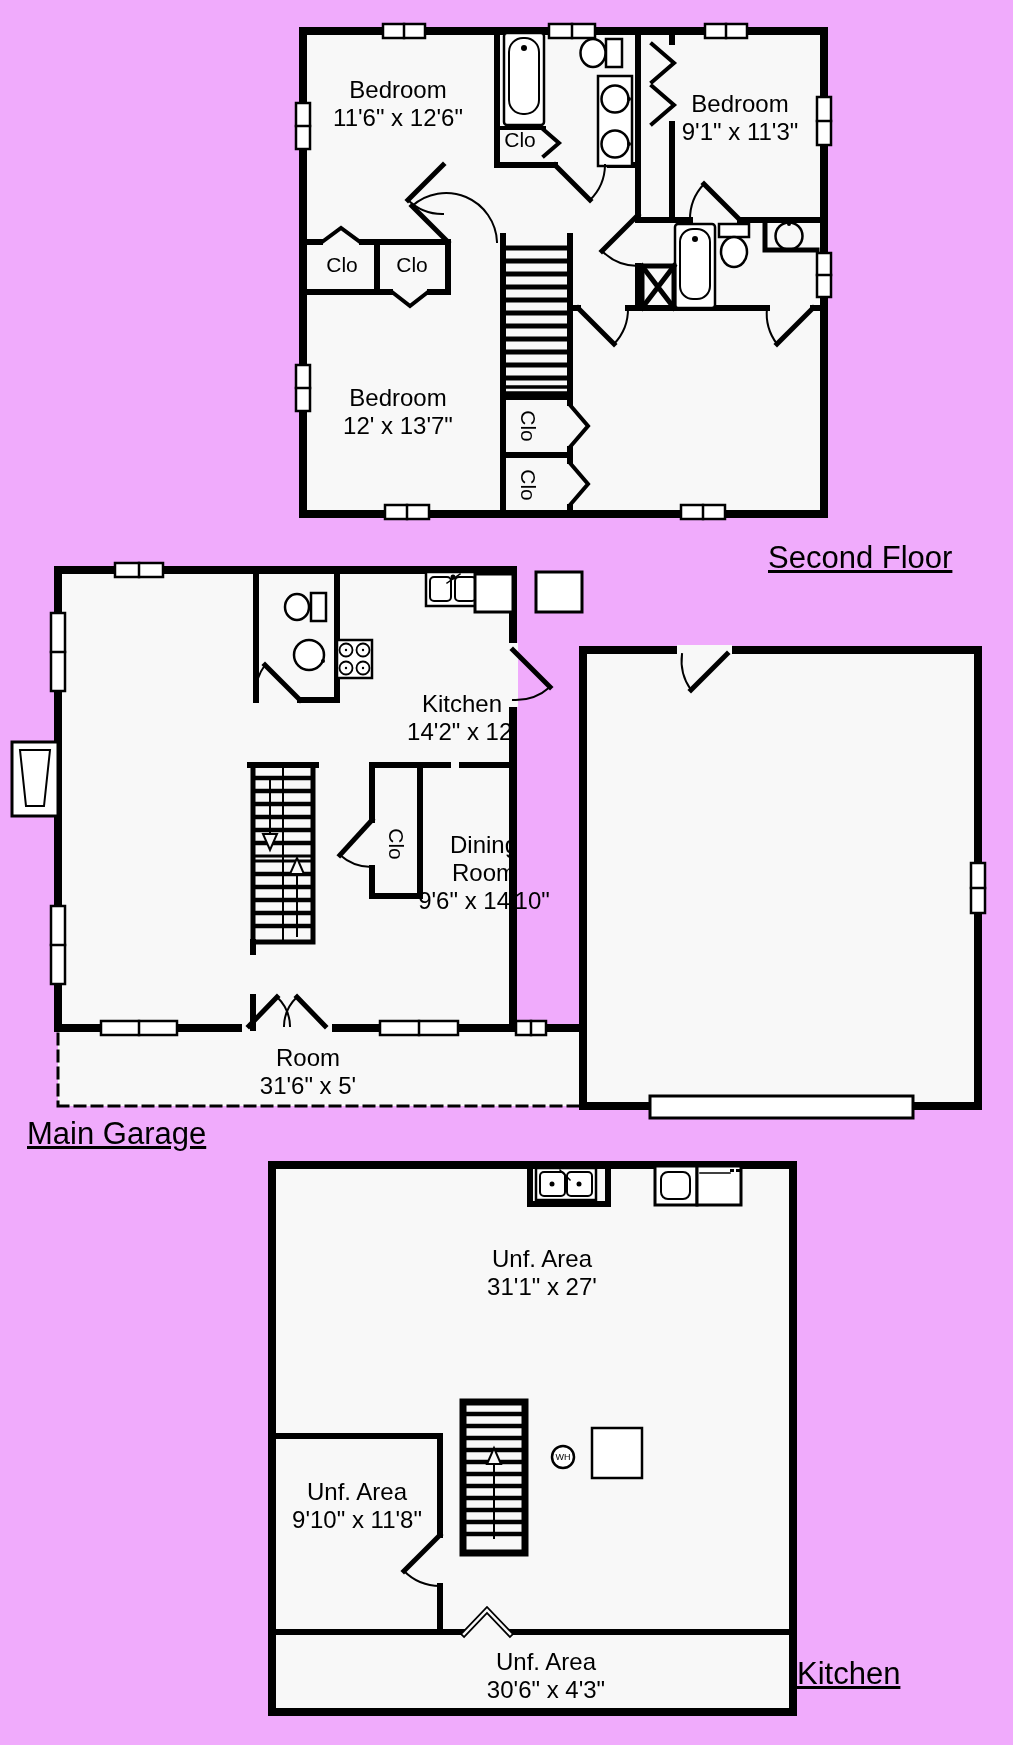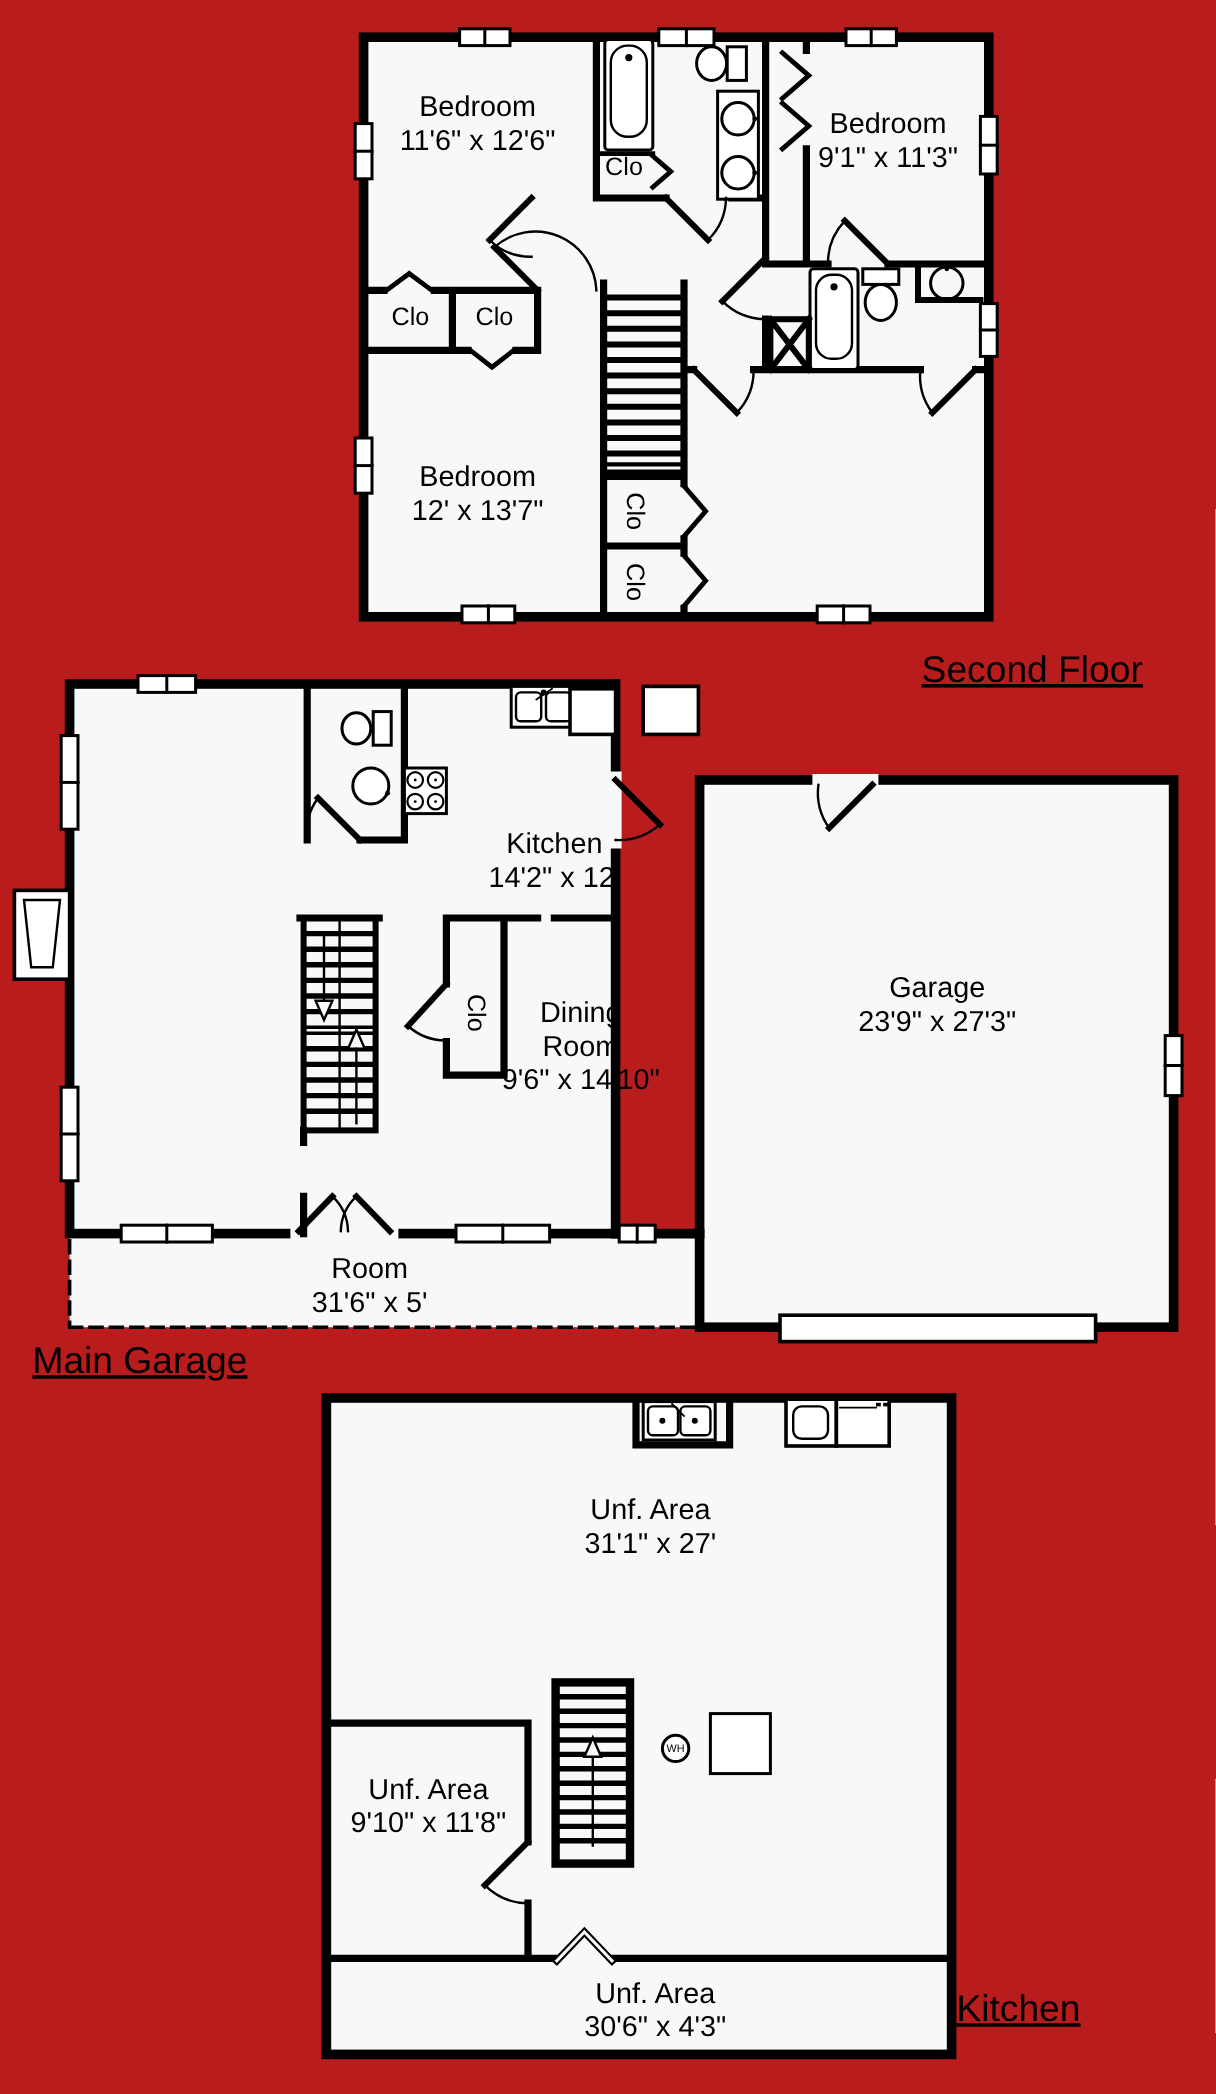--- a/index.html
+++ b/index.html
@@ -1,16 +1,16 @@
 <!DOCTYPE html>
 <html><head>
 <meta charset="utf-8">
 <style>
   html,body{margin:0;padding:0;background:#fff;}
-  .canvas{position:relative;width:1013px;height:1745px;background:#b91c1c;overflow:hidden;
+  .canvas{position:relative;width:1013px;height:1745px;background:#f0abfc;overflow:hidden;
           font-family:"Liberation Sans","DejaVu Sans",sans-serif;color:#000;}
   svg{position:absolute;left:0;top:0;}
   .labels{position:absolute;left:0;top:0;width:100%;height:100%;}
   .label{position:absolute;transform:translate(-50%,-50%);text-align:center;
          font-size:24px;line-height:1.17;white-space:nowrap;color:#000;}
   .label .rname,.label .rdims{display:block;}
   .label .wrapname{display:block;max-width:96px;margin:0 auto;white-space:normal;}
   .clo{font-size:21px;}
   .vert{transform:translate(-50%,-50%) rotate(90deg);}
   .floor-title{position:absolute;font-size:31px;white-space:nowrap;color:#000;text-decoration:underline;}
@@ -273,24 +273,20 @@
 
   <div class="label" style="left:462px;top:718px;">
     <span class="rname">Kitchen</span>
     <span class="rdims">14'2" x 12'</span>
   </div>
   <div class="label" style="left:484px;top:873px;">
     <span class="wrapname">Dining Room</span>
     <span class="rdims">9'6" x 14'10"</span>
   </div>
   <div class="label clo vert" style="left:396px;top:844px;">Clo</div>
-  <div class="label" style="left:781px;top:838px;">
-    <span class="rname">Garage</span>
-    <span class="rdims">23'9" x 27'3"</span>
-  </div>
   <div class="label" style="left:308px;top:1072px;">
     <span class="rname">Room</span>
     <span class="rdims">31'6" x 5'</span>
   </div>
   <div class="floor-title" style="left:27px;top:1116px;">Main Garage</div>
 
   <div class="label" style="left:542px;top:1273px;">
     <span class="rname">Unf. Area</span>
     <span class="rdims">31'1" x 27'</span>
   </div>

